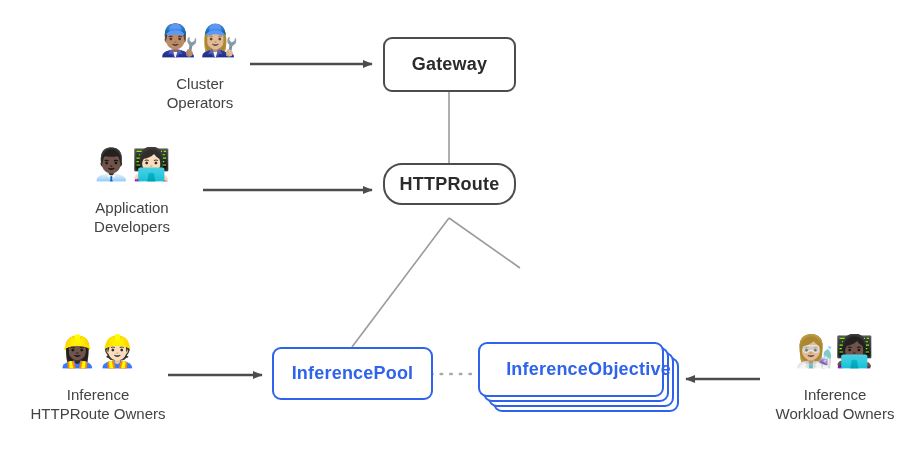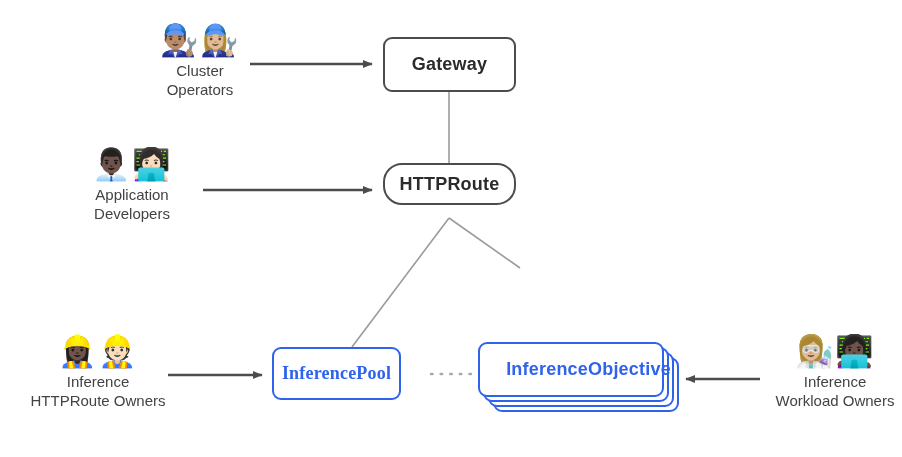--- a/index.html
+++ b/index.html
@@ -92,21 +92,21 @@
     z-index: 6;
   }
   .actor-emojis {
     font-size: 31px;
     line-height: 36px;
     letter-spacing: 1px;
     white-space: nowrap;
     font-family: "DejaVu Sans", sans-serif;
   }
   .actor-label {
-    margin-top: 3px;
+    margin-top: 16px;
     font-size: 15px;
     line-height: 19px;
     color: #434343;
     text-align: center;
     white-space: nowrap;
   }
 </style>
 </head>
 <body>
 
@@ -140,21 +140,21 @@
 
   <div class="node node-dark" style="left:383px; top:37px; width:133px; height:55px;">
     <span class="node-label">Gateway</span>
   </div>
 
   <div class="node node-dark" style="left:383px; top:163px; width:133px; height:42px;border-radius:19px;">
     <span class="node-label">HTTPRoute</span>
   </div>
 
 
-  <div class="node node-blue" style="left:272px; top:347px; width:129px; height:53px;font-family:Liberation Serif, serif;">
+  <div class="node node-blue" style="left:272px; top:347px; width:161px; height:53px;">
     <span class="node-label">InferencePool</span>
   </div>
 
   <div class="stack" style="left:478px; top:342px; width:201px; height:70px;">
     <div class="card" style="left:15px; top:15px; width:186px; height:55px;"></div>
     <div class="card" style="left:10px; top:10px; width:186px; height:55px;"></div>
     <div class="card" style="left:5px; top:5px; width:186px; height:55px;"></div>
     <div class="card card-front" style="left:0px; top:0px; width:186px; height:55px;">
       <span class="node-label">InferenceObjective</span>
     </div>

